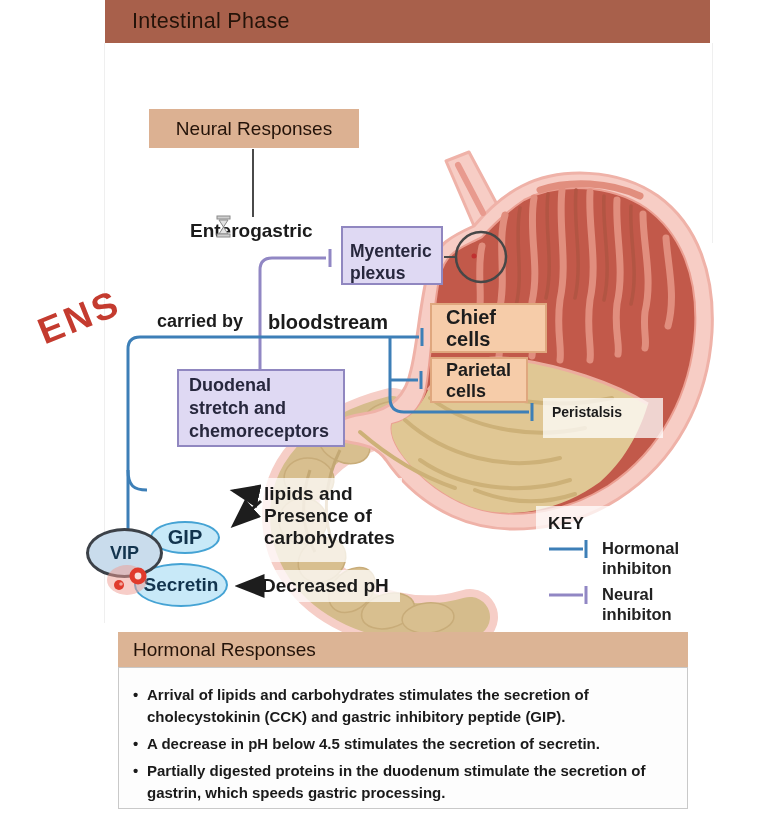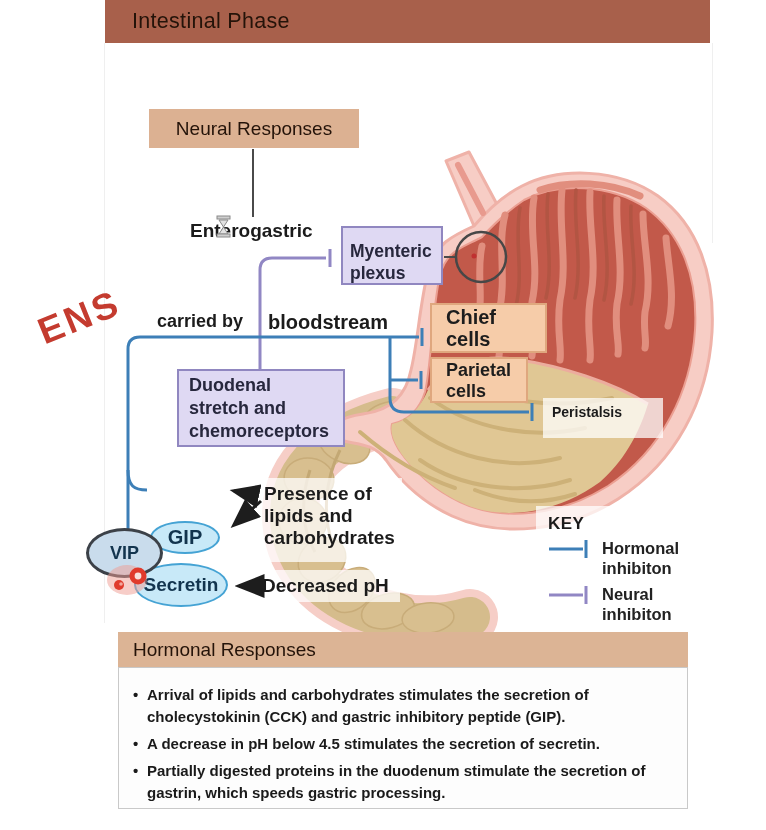--- a/index.html
+++ b/index.html
@@ -178,22 +178,22 @@
     <span>GIP</span>
   </div>
   <div class="oval vip" style="left:86px;top:528px;width:77px;height:50px;font-size:18px;">
     <span>VIP</span>
   </div>
   <div class="oval" style="left:134px;top:563px;width:94px;height:44px;font-size:19px;align-items:center;">
     <span>Secretin</span>
   </div>
 
   <div class="lbl" style="left:264px;top:483px;font-size:19px;line-height:22px;">
+    <div>lipids and</div>
     <div>Presence of</div>
-    <div>lipids and</div>
     <div>carbohydrates</div>
   </div>
 
   <div class="lbl" style="left:262px;top:575px;font-size:19px;">Decreased pH</div>
 
   <div class="lbl" style="left:548px;top:514px;font-size:17px;letter-spacing:.5px;">KEY</div>
   <div class="keylbl" style="left:602px;top:584px;">Neural inhibiton</div>
   <div class="keylbl" style="left:602px;top:538px;">Hormonal inhibiton</div>
 
   <div class="abs tanbar hr-hdr">

